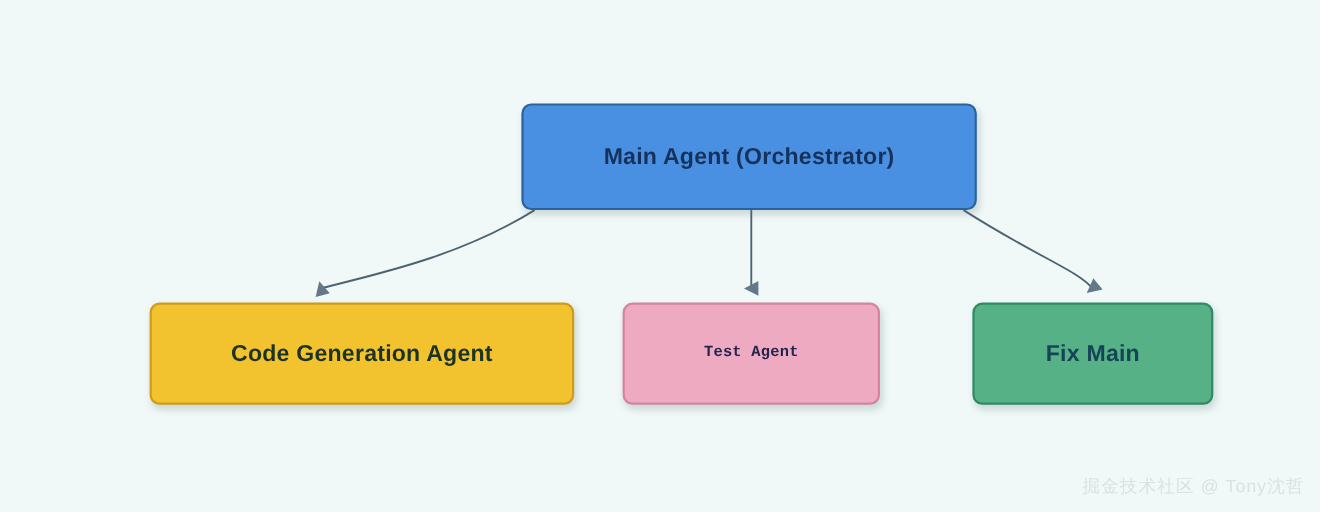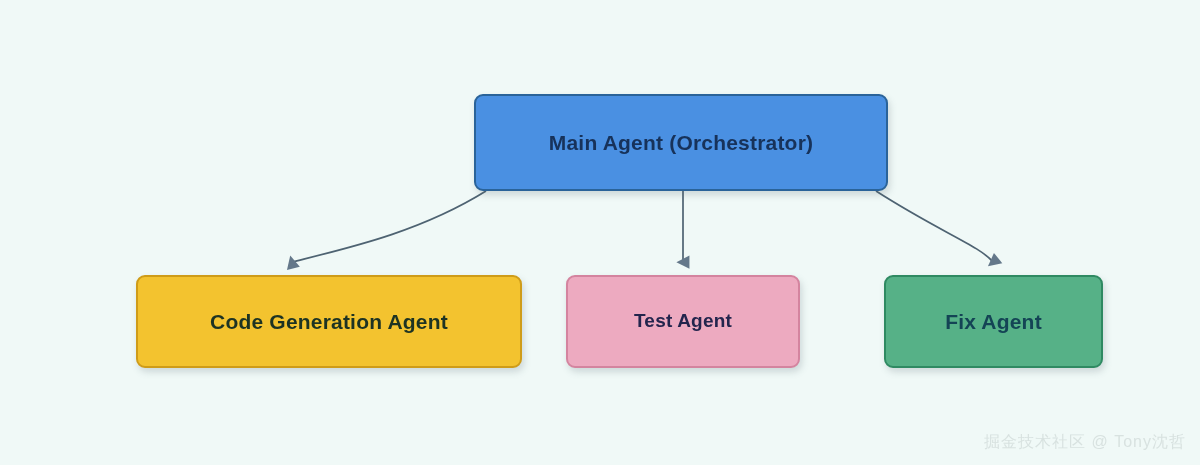--- a/index.html
+++ b/index.html
@@ -78,21 +78,22 @@
   #node-test {
     left: 566px;
     top: 275px;
     width: 234px;
     height: 93px;
     background: #edaac0;
     border-color: #d4849f;
   }
   #node-test .node-label {
     color: #23254d;
-    font-size: 19px;
+    font-size: 14px;
+    font-family: Liberation Mono, monospace;
   }
 
   
   #node-fix {
     left: 884px;
     top: 275px;
     width: 219px;
     height: 93px;
     background: #56b187;
     border-color: #2f8a62;
@@ -138,18 +139,18 @@
 
   <div class="node" id="node-codegen">
     <span class="node-label">Code Generation Agent</span>
   </div>
 
   <div class="node" id="node-test">
     <span class="node-label">Test Agent</span>
   </div>
 
   <div class="node" id="node-fix">
-    <span class="node-label">Fix Agent</span>
+    <span class="node-label">Fix Main</span>
   </div>
 
   <div id="watermark">掘金技术社区 @ Tony沈哲</div>
 
 </div>
 
 </body></html>

